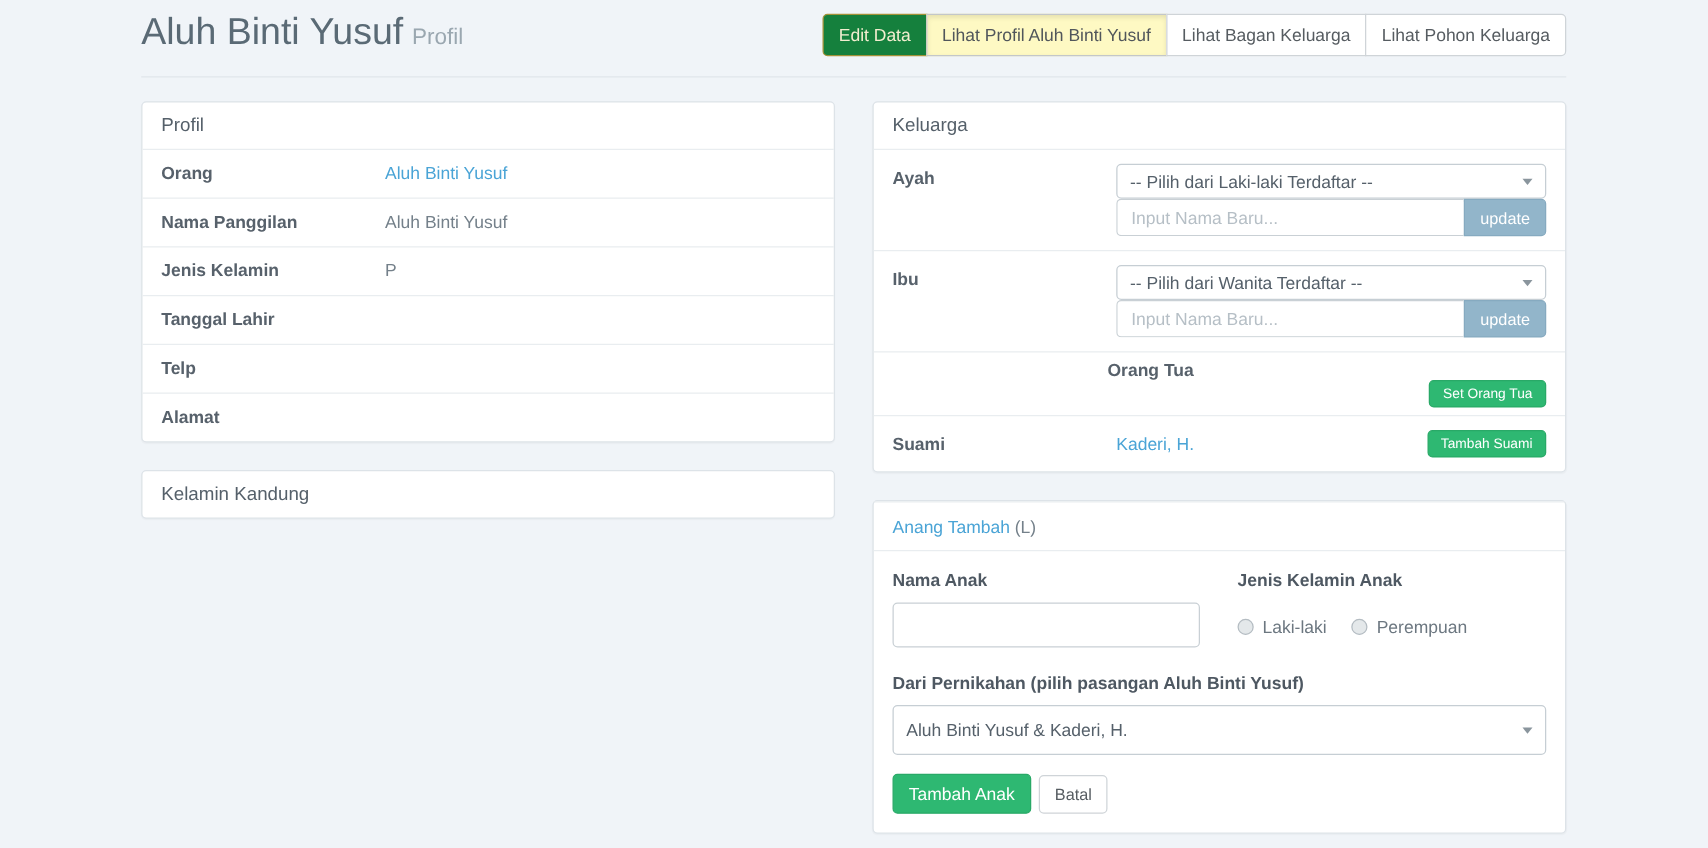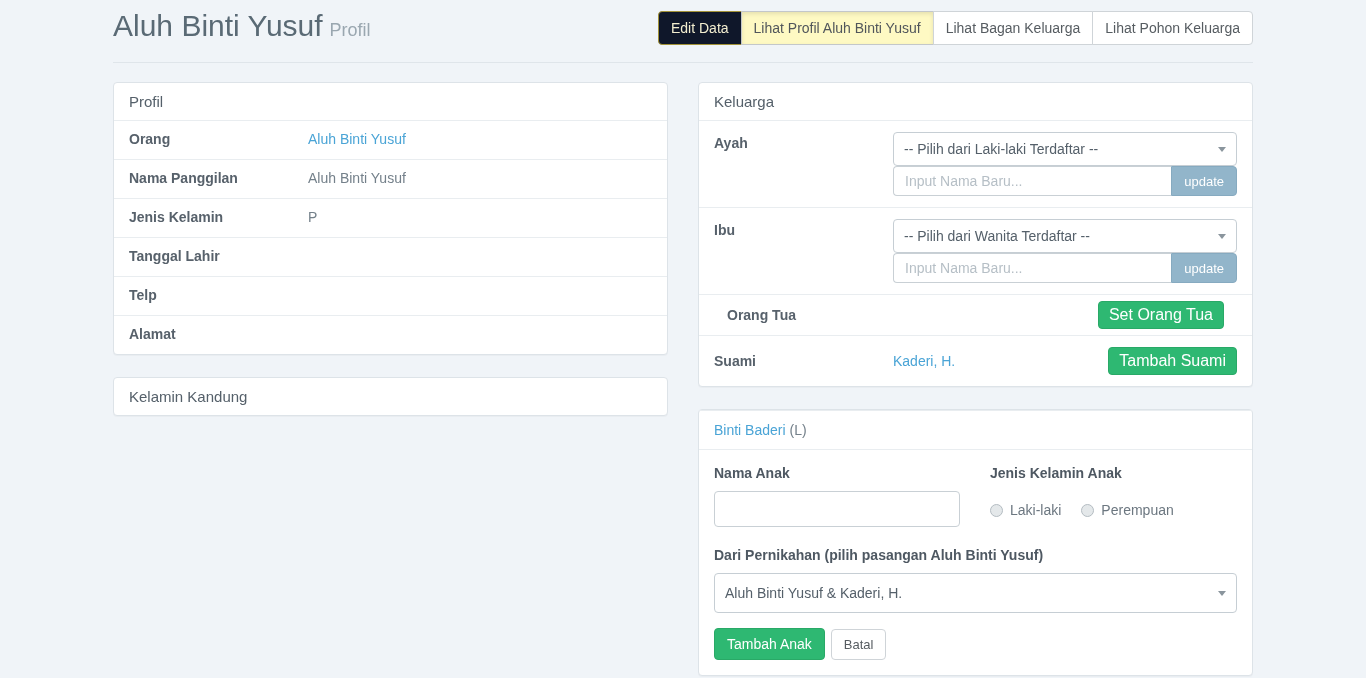--- a/index.html
+++ b/index.html
@@ -19,21 +19,21 @@
   hr.header-rule { border: none; border-top: 1px solid #dfe5ea; margin: 12px 0 0 0; }
 
   .btn-group { display: flex; margin-top: 5px; }
   .btn-nav {
     font-family: inherit; font-size: 14px; line-height: 18px; padding: 7px 12px;
     background: #fff; border: 1px solid #cfd4d8; color: #565c61; cursor: pointer;
     margin-left: -1px; white-space: nowrap;
   }
   .btn-nav:first-child { border-radius: 4px 0 0 4px; margin-left: 0; }
   .btn-nav:last-child { border-radius: 0 4px 4px 0; }
-  .btn-gold { background: #0f172a; border-color: #a29238; color: #f3eed0; }
+  .btn-gold { background: #15803d; border-color: #a29238; color: #f3eed0; }
   .btn-active { background: #fef9c3; border-color: #c3c7ca; color: #51565b; box-shadow: inset 0 2px 4px rgba(0,0,0,0.10); }
 
   
   .content { display: flex; gap: 30px; margin-top: 19px; }
   .col { width: 555px; flex-shrink: 0; }
 
   
   .panel { background: #fff; border: 1px solid #dde3e8; border-radius: 4px; box-shadow: 0 1px 1px rgba(0,0,0,0.03); }
   .panel + .panel { margin-top: 22px; }
   .anak-panel { margin-top: 28px; }
@@ -43,32 +43,32 @@
   a.link { color: #4aa4d6; text-decoration: none; cursor: pointer; }
 
   
   .p-row { border-top: 1px solid #e9edf0; display: flex; padding: 10px 15px; min-height: 39px; }
   .p-label { width: 179px; flex-shrink: 0; font-weight: bold; color: #57616b; }
   .p-value { color: #74808a; }
 
   
   .k-row { border-top: 1px solid #e9edf0; display: flex; padding: 11px 15px; }
   .k-row.center { align-items: center; }
-  .k-row.slim { padding: 6px 28px; }
+  .k-row.slim { padding: 6px 15px; flex-direction: column; }
   .k-label { width: 179px; flex-shrink: 0; font-weight: bold; color: #57616b; padding-top: 3px; }
   .k-label.no-pad { padding-top: 0; }
   .k-controls { flex: 1; min-width: 0; }
   .k-value { flex: 1; }
   .push-right { margin-left: auto; }
 
   
   .select {
     border: 1px solid #c6ced4; border-radius: 4px; height: 28px; background: #fff;
     display: flex; align-items: center; justify-content: space-between;
-    padding: 16px 10px; color: #55606a; cursor: pointer;
+    padding: 4px 10px; color: #55606a; cursor: pointer;
   }
   .select.tall { height: 40px; }
   .caret {
     width: 0; height: 0; flex-shrink: 0; margin-left: 8px;
     border-left: 4px solid transparent; border-right: 4px solid transparent;
     border-top: 5px solid #8a959d;
   }
 
   
   .input-group { display: flex; }
@@ -78,21 +78,21 @@
     border-radius: 4px 0 0 4px; outline: none; background: #fff;
   }
   input::placeholder { color: #b6bfc6; }
   .btn-update {
     height: 30px; padding: 0 12px; font-family: inherit; font-size: 13px; color: #fff;
     background: #92b5ca; border: 1px solid #86aac0; border-radius: 0 4px 4px 0; cursor: pointer;
   }
 
   
   .btn-green {
-    font-family: inherit; font-size: 16px; color: #fff; background: #2eb872;
+    font-family: inherit; font-size: 11px; color: #fff; background: #2eb872;
     border: 1px solid #29a967; border-radius: 4px; padding: 4px 10px; cursor: pointer; white-space: nowrap;
   }
   .btn-green.large { font-size: 14px; padding: 7px 12px; }
   .btn-default {
     font-family: inherit; font-size: 13px; color: #565c61; background: #fff;
     border: 1px solid #cfd4d8; border-radius: 4px; padding: 7px 12px; cursor: pointer;
   }
 
   
   .child-row { border-top: 1px solid #e9edf0; padding: 11px 15px; }
@@ -214,21 +214,21 @@
         <div class="k-row center">
           <div class="k-label no-pad">Suami</div>
           <div class="k-value"><a class="link">Kaderi, H.</a></div>
           <button class="btn-green">Tambah Suami</button>
         </div>
       </div>
 
       <div class="panel anak-panel">
 
         <div class="child-row">
-          <a class="link">Binti Baderi</a>
+          <a class="link">Anang Tambah</a>
           <span class="child-suffix"> <span>(L)</span></span>
         </div>
 
         <div class="anak-form">
           <div class="form-grid">
             <div class="form-left">
               <div class="form-label">Nama Anak</div>
               <input class="text-input" type="text" value="" style="">
             </div>
             <div class="form-right">

